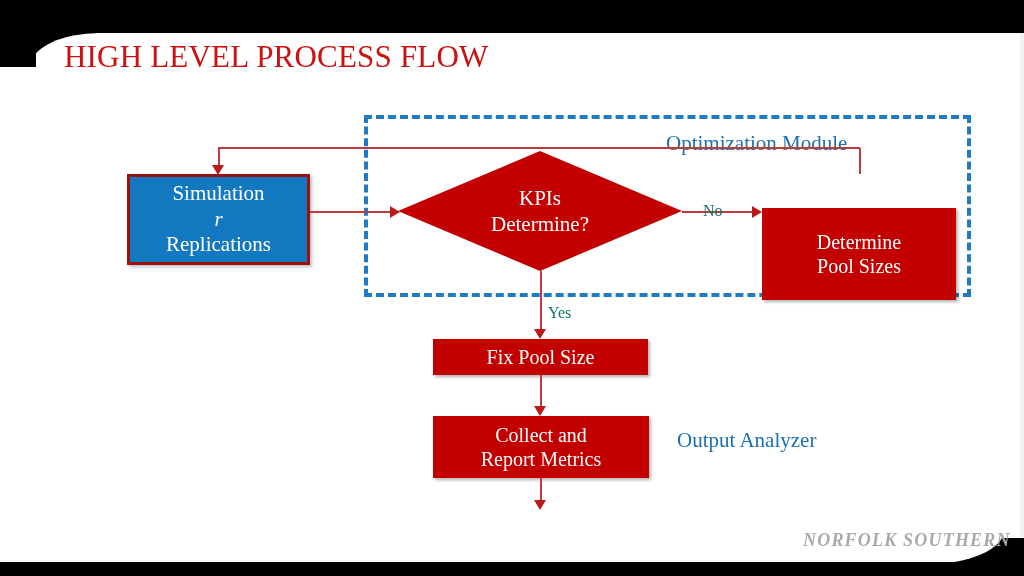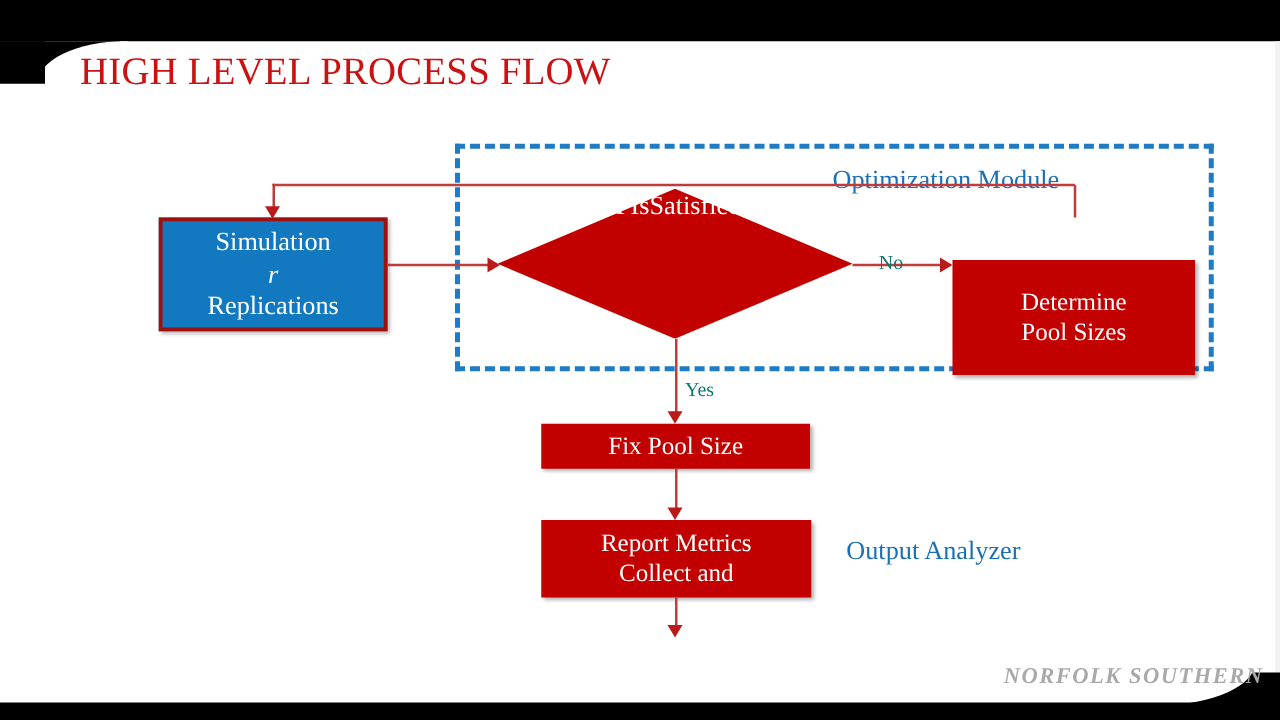--- a/index.html
+++ b/index.html
@@ -142,22 +142,22 @@
     width: 284px; height: 120px;
   }
   .diamond-shape {
     position: absolute; inset: 0;
     background: #c20000;
     clip-path: polygon(50% 0, 100% 50%, 50% 100%, 0 50%);
     filter: drop-shadow(2px 2px 2px rgba(0,0,0,0.3));
   }
   .diamond-text {
     position: absolute; inset: 0;
-    display: flex; flex-direction: row;
-    align-items: flex-start; justify-content: center;
+    display: flex; flex-direction: column;
+    align-items: center; justify-content: center;
     color: #ffffff; font-size: 21px; line-height: 1.25;
     text-align: center;
   }
 
   
   .ln { position: absolute; background: #c23b3b; }
   .ln-h { height: 1.5px; }
   .ln-v { width: 1.5px; }
 
   .arrow {
@@ -229,21 +229,21 @@
     <span>Replications</span>
   </div>
 
   <div class="ln ln-h" style="left:310px; top:211px; width:84px;"></div>
   <div class="arrow arrow-right" style="left:390px; top:206px;"></div>
 
   <div class="diamond-wrap">
     <div class="diamond-shape"></div>
     <div class="diamond-text">
       <span>KPIs</span>
-      <span>Satisfied?</span>
+      <span>Determine?</span>
     </div>
   </div>
 
   <div class="ln ln-h" style="left:682px; top:211px; width:76px;"></div>
   <div class="arrow arrow-right" style="left:752px; top:206px;"></div>
   <div class="edge-label" style="left:703px; top:202px;">No</div>
 
   <div class="node node-determine">
     <span>Determine</span>
     <span>Pool Sizes</span>
@@ -254,22 +254,22 @@
   <div class="edge-label" style="left:548px; top:304px;">Yes</div>
 
   <div class="node node-fix">
     <span>Fix Pool Size</span>
   </div>
 
   <div class="ln ln-v" style="left:540px; top:375px; height:33px;"></div>
   <div class="arrow arrow-down" style="left:534px; top:406px;"></div>
 
   <div class="node node-collect">
+    <span>Collect and</span>
     <span>Report Metrics</span>
-    <span>Collect and</span>
   </div>
 
   <div class="ln ln-v" style="left:540px; top:478px; height:26px;"></div>
   <div class="arrow arrow-down" style="left:534px; top:500px;"></div>
 
 
   <div class="out-label">Output Analyzer</div>
 
   <div class="logo">NORFOLK  SOUTHERN</div>
 

